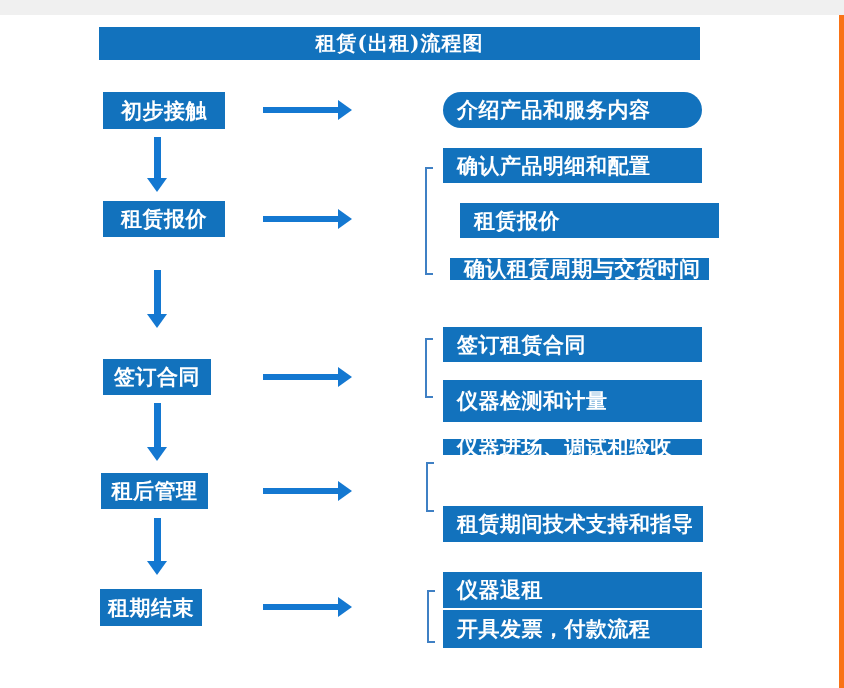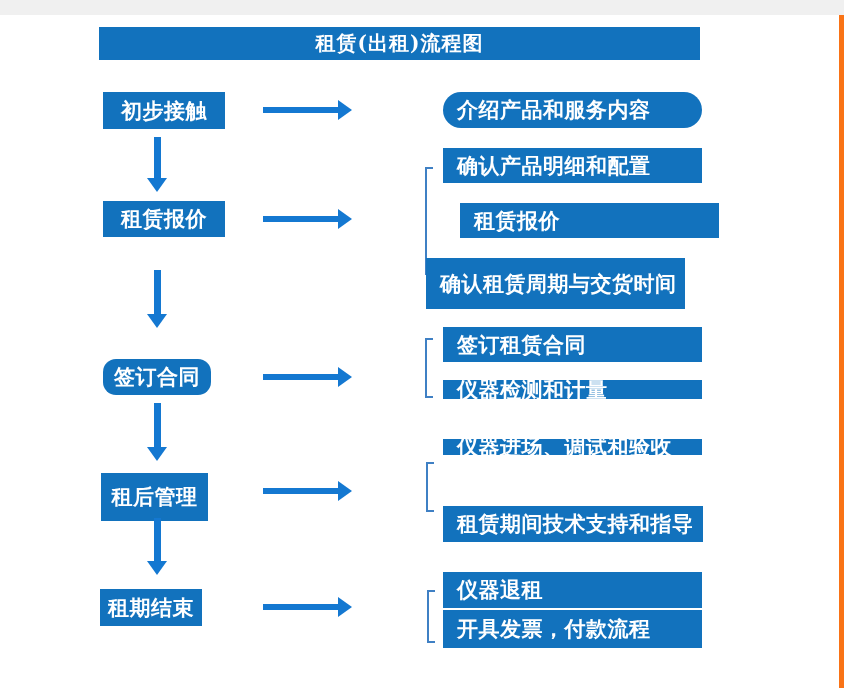--- a/index.html
+++ b/index.html
@@ -73,22 +73,22 @@
 </style>
 </head>
 <body>
 
 <div class="canvas">
 
   <div class="title-bar" style="left:99px;top:12px;width:601px;height:33px;">租赁(出租)流程图</div>
 
   <div class="flow-box step" style="left:103px;top:77px;width:122px;height:37px;">初步接触</div>
   <div class="flow-box step" style="left:103px;top:186px;width:122px;height:36px;">租赁报价</div>
-  <div class="flow-box step" style="left:103px;top:344px;width:108px;height:36px;border-radius:13px;">签订合同</div>
-  <div class="flow-box step" style="left:101px;top:458px;width:107px;height:48px;">租后管理</div>
+  <div class="flow-box step" style="left:103px;top:344px;width:108px;height:36px;">签订合同</div>
+  <div class="flow-box step" style="left:101px;top:458px;width:107px;height:36px;">租后管理</div>
   <div class="flow-box step" style="left:100px;top:574px;width:102px;height:37px;">租期结束</div>
 
   <div class="down-arrow" style="left:147px;top:122px;height:55px;">
     <div class="shaft"></div>
     <div class="head"></div>
   </div>
   <div class="down-arrow" style="left:147px;top:255px;height:58px;">
     <div class="shaft"></div>
     <div class="head"></div>
   </div>
@@ -124,24 +124,24 @@
 
   <div class="bracket" style="left:425px;top:152px;height:108px;"></div>
   <div class="bracket" style="left:425px;top:323px;height:60px;"></div>
   <div class="bracket" style="left:426px;top:447px;height:50px;"></div>
   <div class="bracket" style="left:427px;top:575px;height:53px;"></div>
 
   <div class="flow-box detail" style="left:443px;top:77px;width:259px;height:36px;border-radius:18px;">介绍产品和服务内容</div>
 
   <div class="flow-box detail" style="left:443px;top:133px;width:259px;height:35px;">确认产品明细和配置</div>
   <div class="flow-box detail" style="left:460px;top:188px;width:259px;height:35px;">租赁报价</div>
-  <div class="flow-box detail" style="left:426px;top:243px;width:259px;height:51px;">确认租赁周期与交货时间</div>
+  <div class="flow-box detail" style="left:450px;top:243px;width:259px;height:22px;">确认租赁周期与交货时间</div>
 
   <div class="flow-box detail" style="left:443px;top:312px;width:259px;height:35px;">签订租赁合同</div>
-  <div class="flow-box detail" style="left:443px;top:365px;width:259px;height:19px;">仪器检测和计量</div>
+  <div class="flow-box detail" style="left:443px;top:365px;width:259px;height:42px;">仪器检测和计量</div>
 
   <div class="flow-box detail" style="left:443px;top:424px;width:259px;height:16px;">仪器进场、调试和验收</div>
   <div class="flow-box detail" style="left:443px;top:491px;width:260px;height:36px;">租赁期间技术支持和指导</div>
 
   <div class="flow-box detail" style="left:443px;top:557px;width:259px;height:36px;">仪器退租</div>
   <div class="flow-box detail" style="left:443px;top:595px;width:259px;height:38px;">开具发票，付款流程</div>
 
 </div>
 
 </body></html>

